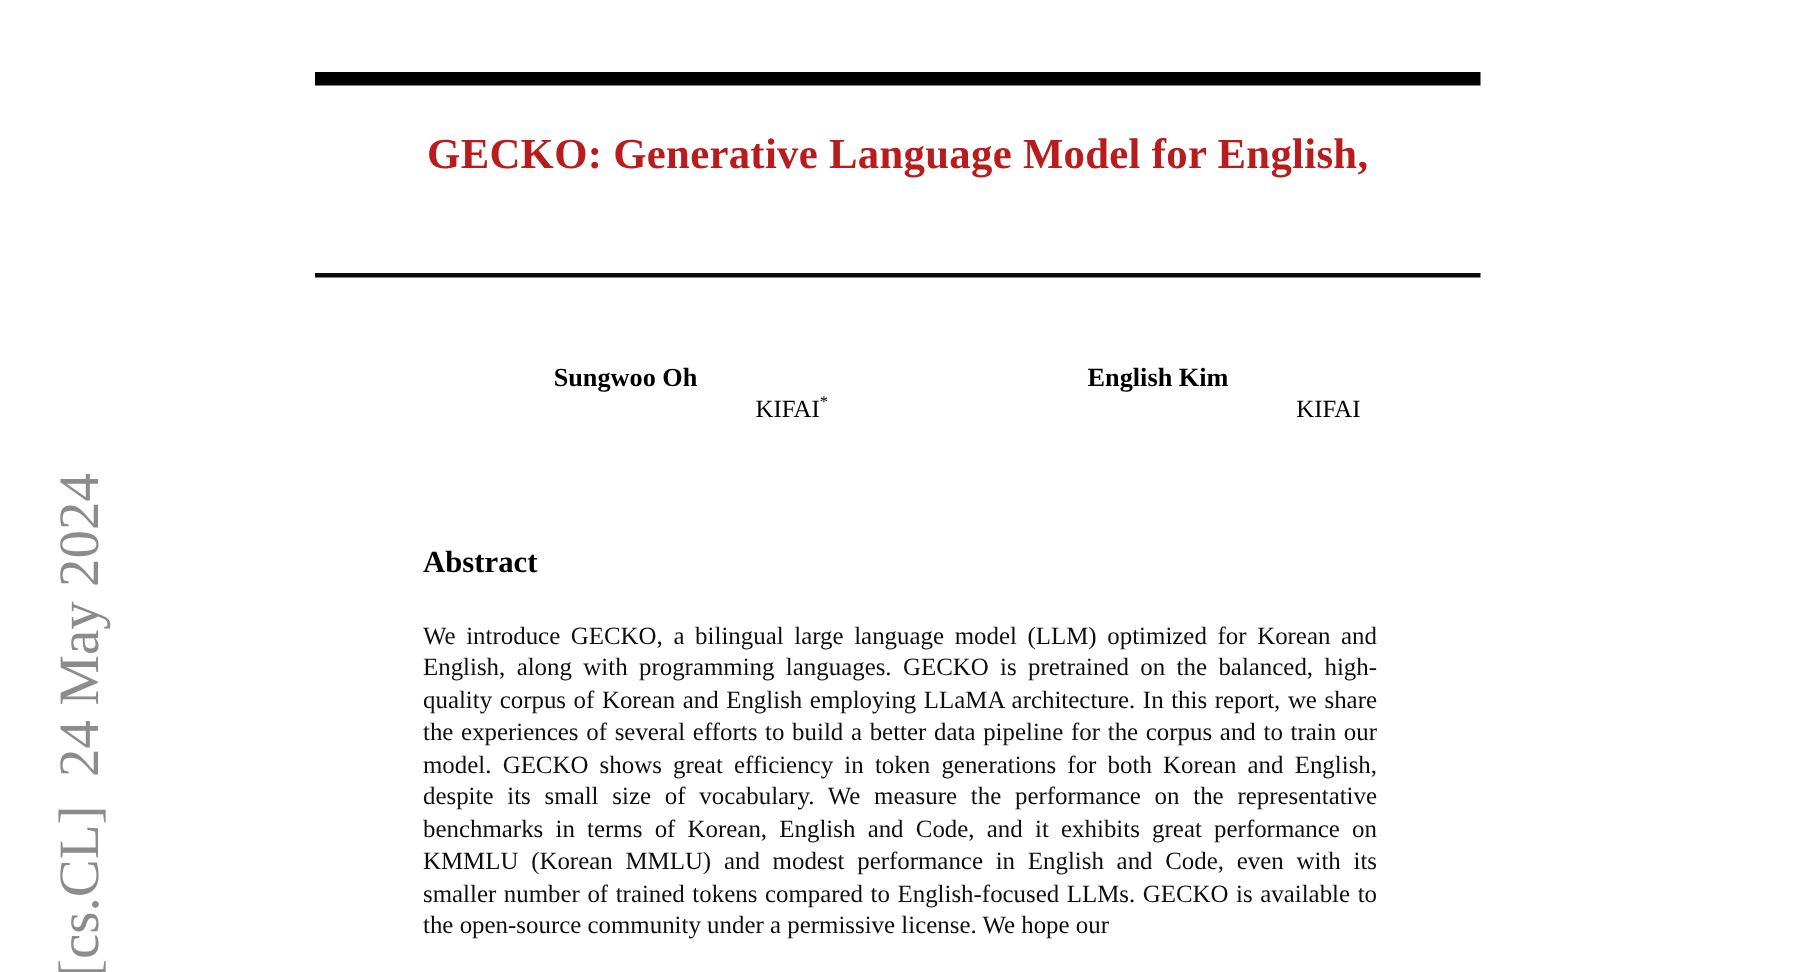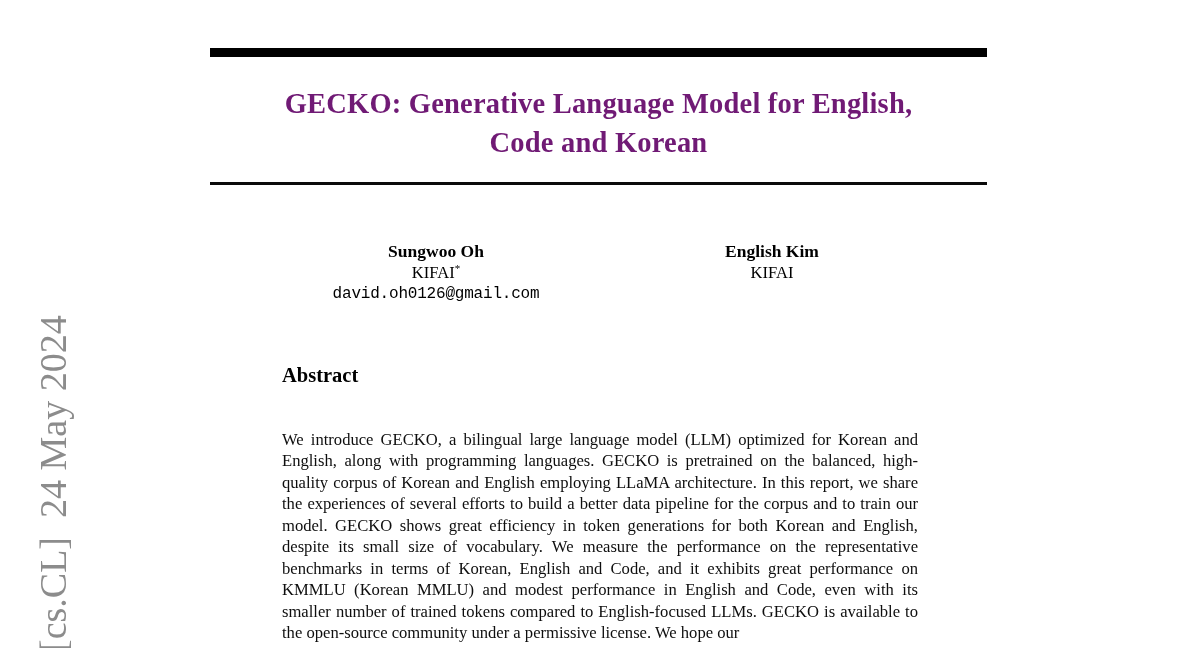--- a/index.html
+++ b/index.html
@@ -39,38 +39,39 @@
   .paper-title {
     position: absolute;
     left: 210px;
     top: 84px;
     width: 777px;
     text-align: center;
     font-weight: bold;
     font-size: 28.5px;
     line-height: 39px;
     letter-spacing: 0.2px;
-    color: #701a75;
+    color: #b91c1c;
   }
   .author-block {
     position: absolute;
     top: 240px;
     width: 270px;
     text-align: center;
   }
-  .author-block.left  { left: 301px; }
+  .author-block.left  { left: 282px; }
   .author-block.right { left: 637px; }
   .author-name {
     font-weight: bold;
     font-size: 17.5px;
     line-height: 22px;
   }
   .author-affiliation {
     font-size: 16.5px;
     line-height: 21px;
+    text-align: right;
   }
   .author-affiliation sup {
     font-size: 11px;
     line-height: 0;
   }
   .author-email {
     font-family: "Liberation Mono", "DejaVu Sans Mono", monospace;
     font-size: 16px;
     line-height: 20px;
     margin-top: 1px;
@@ -89,21 +90,20 @@
   }
   .abstract-body {
     position: absolute;
     left: 282px;
     top: 413px;
     width: 636px;
     font-size: 16.6px;
     line-height: 21.45px;
     text-align: justify;
     color: #0e0e0e;
-    margin-top: 16px;
   }
   .arxiv-watermark {
     position: absolute;
     left: 31px;
     top: 652px;
     transform: rotate(-90deg);
     transform-origin: 0 0;
     white-space: pre;
     font-family: "Liberation Serif", serif;
     font-size: 38px;
@@ -113,29 +113,27 @@
 </style>
 </head>
 <body>
 
 <div class="page">
 
   <div class="rule-thick"></div>
 
   <div class="paper-title">
     <div>GECKO: Generative Language Model for English,</div>
-    <div>Code and Korean</div>
   </div>
 
   <div class="rule-thin"></div>
 
   <div class="author-block left">
     <div class="author-name">Sungwoo Oh</div>
     <div class="author-affiliation"><span>KIFAI</span><sup>*</sup></div>
-    <div class="author-email">david.oh0126@gmail.com</div>
   </div>
 
   <div class="author-block right">
     <div class="author-name">English Kim</div>
     <div class="author-affiliation"><span>KIFAI</span><sup></sup></div>
   </div>
 
   <div class="abstract-heading">Abstract</div>
 
   <div class="abstract-body">We introduce GECKO, a bilingual large language model (LLM) optimized for Korean and English, along with programming languages. GECKO is pretrained on the balanced, high-quality corpus of Korean and English employing LLaMA architecture. In this report, we share the experiences of several efforts to build a better data pipeline for the corpus and to train our model. GECKO shows great efficiency in token generations for both Korean and English, despite its small size of vocabulary. We measure the performance on the representative benchmarks in terms of Korean, English and Code, and it exhibits great performance on KMMLU (Korean MMLU) and modest performance in English and Code, even with its smaller number of trained tokens compared to English-focused LLMs. GECKO is available to the open-source community under a permissive license. We hope our</div>

